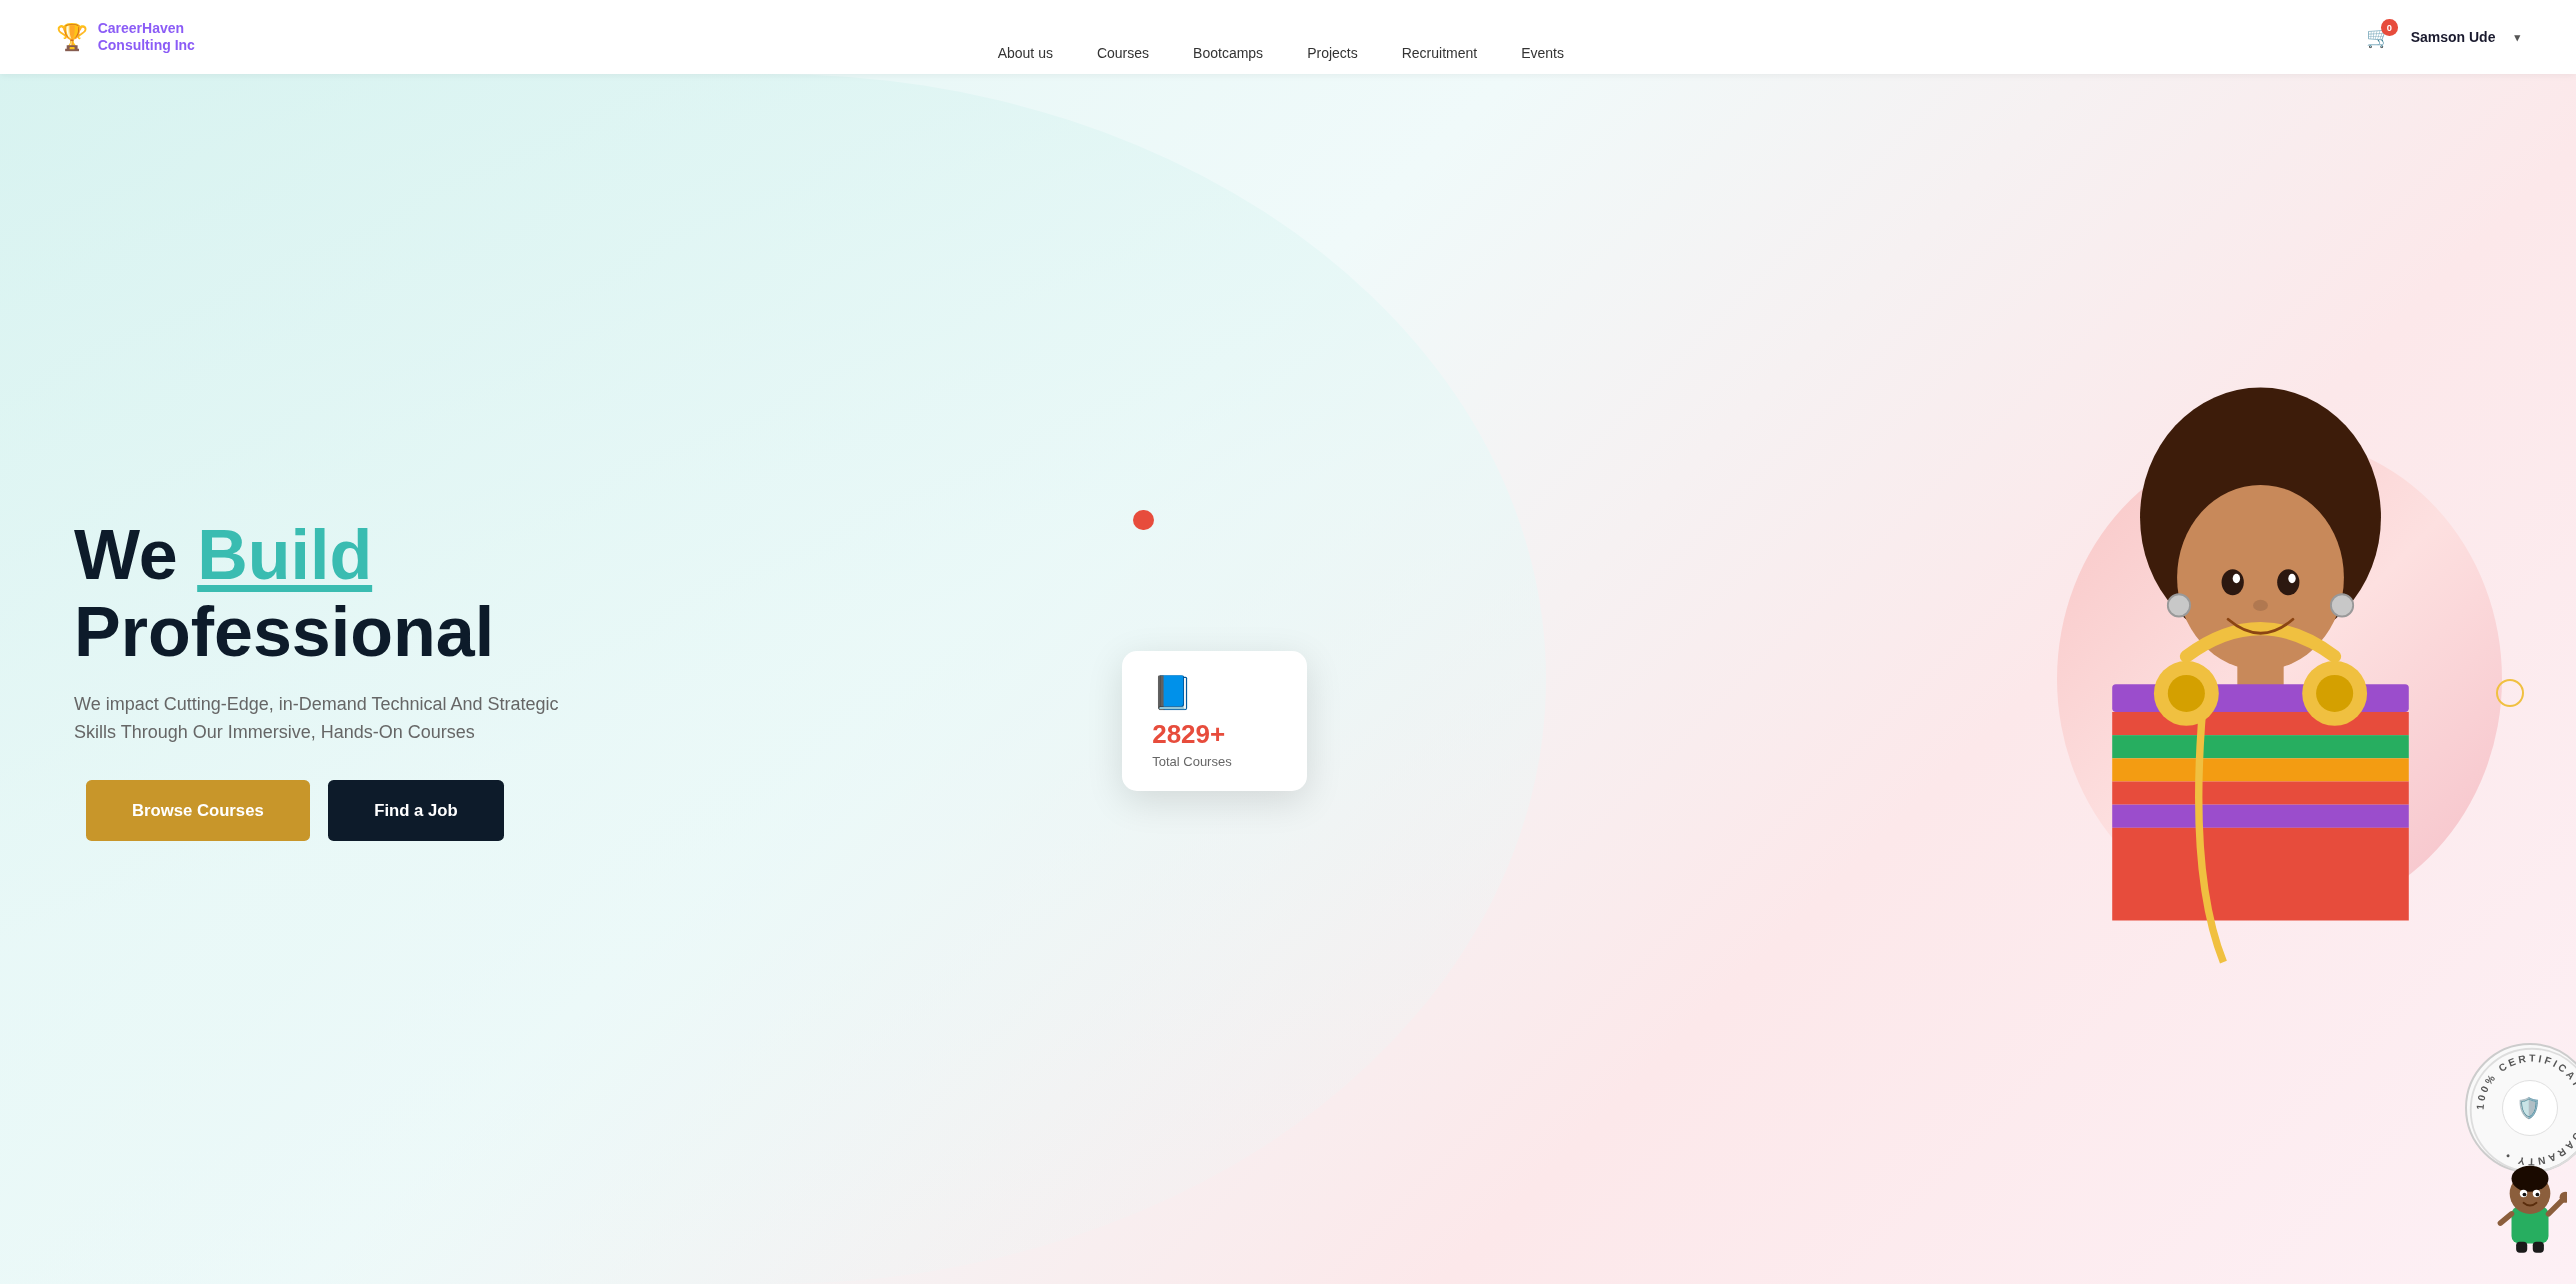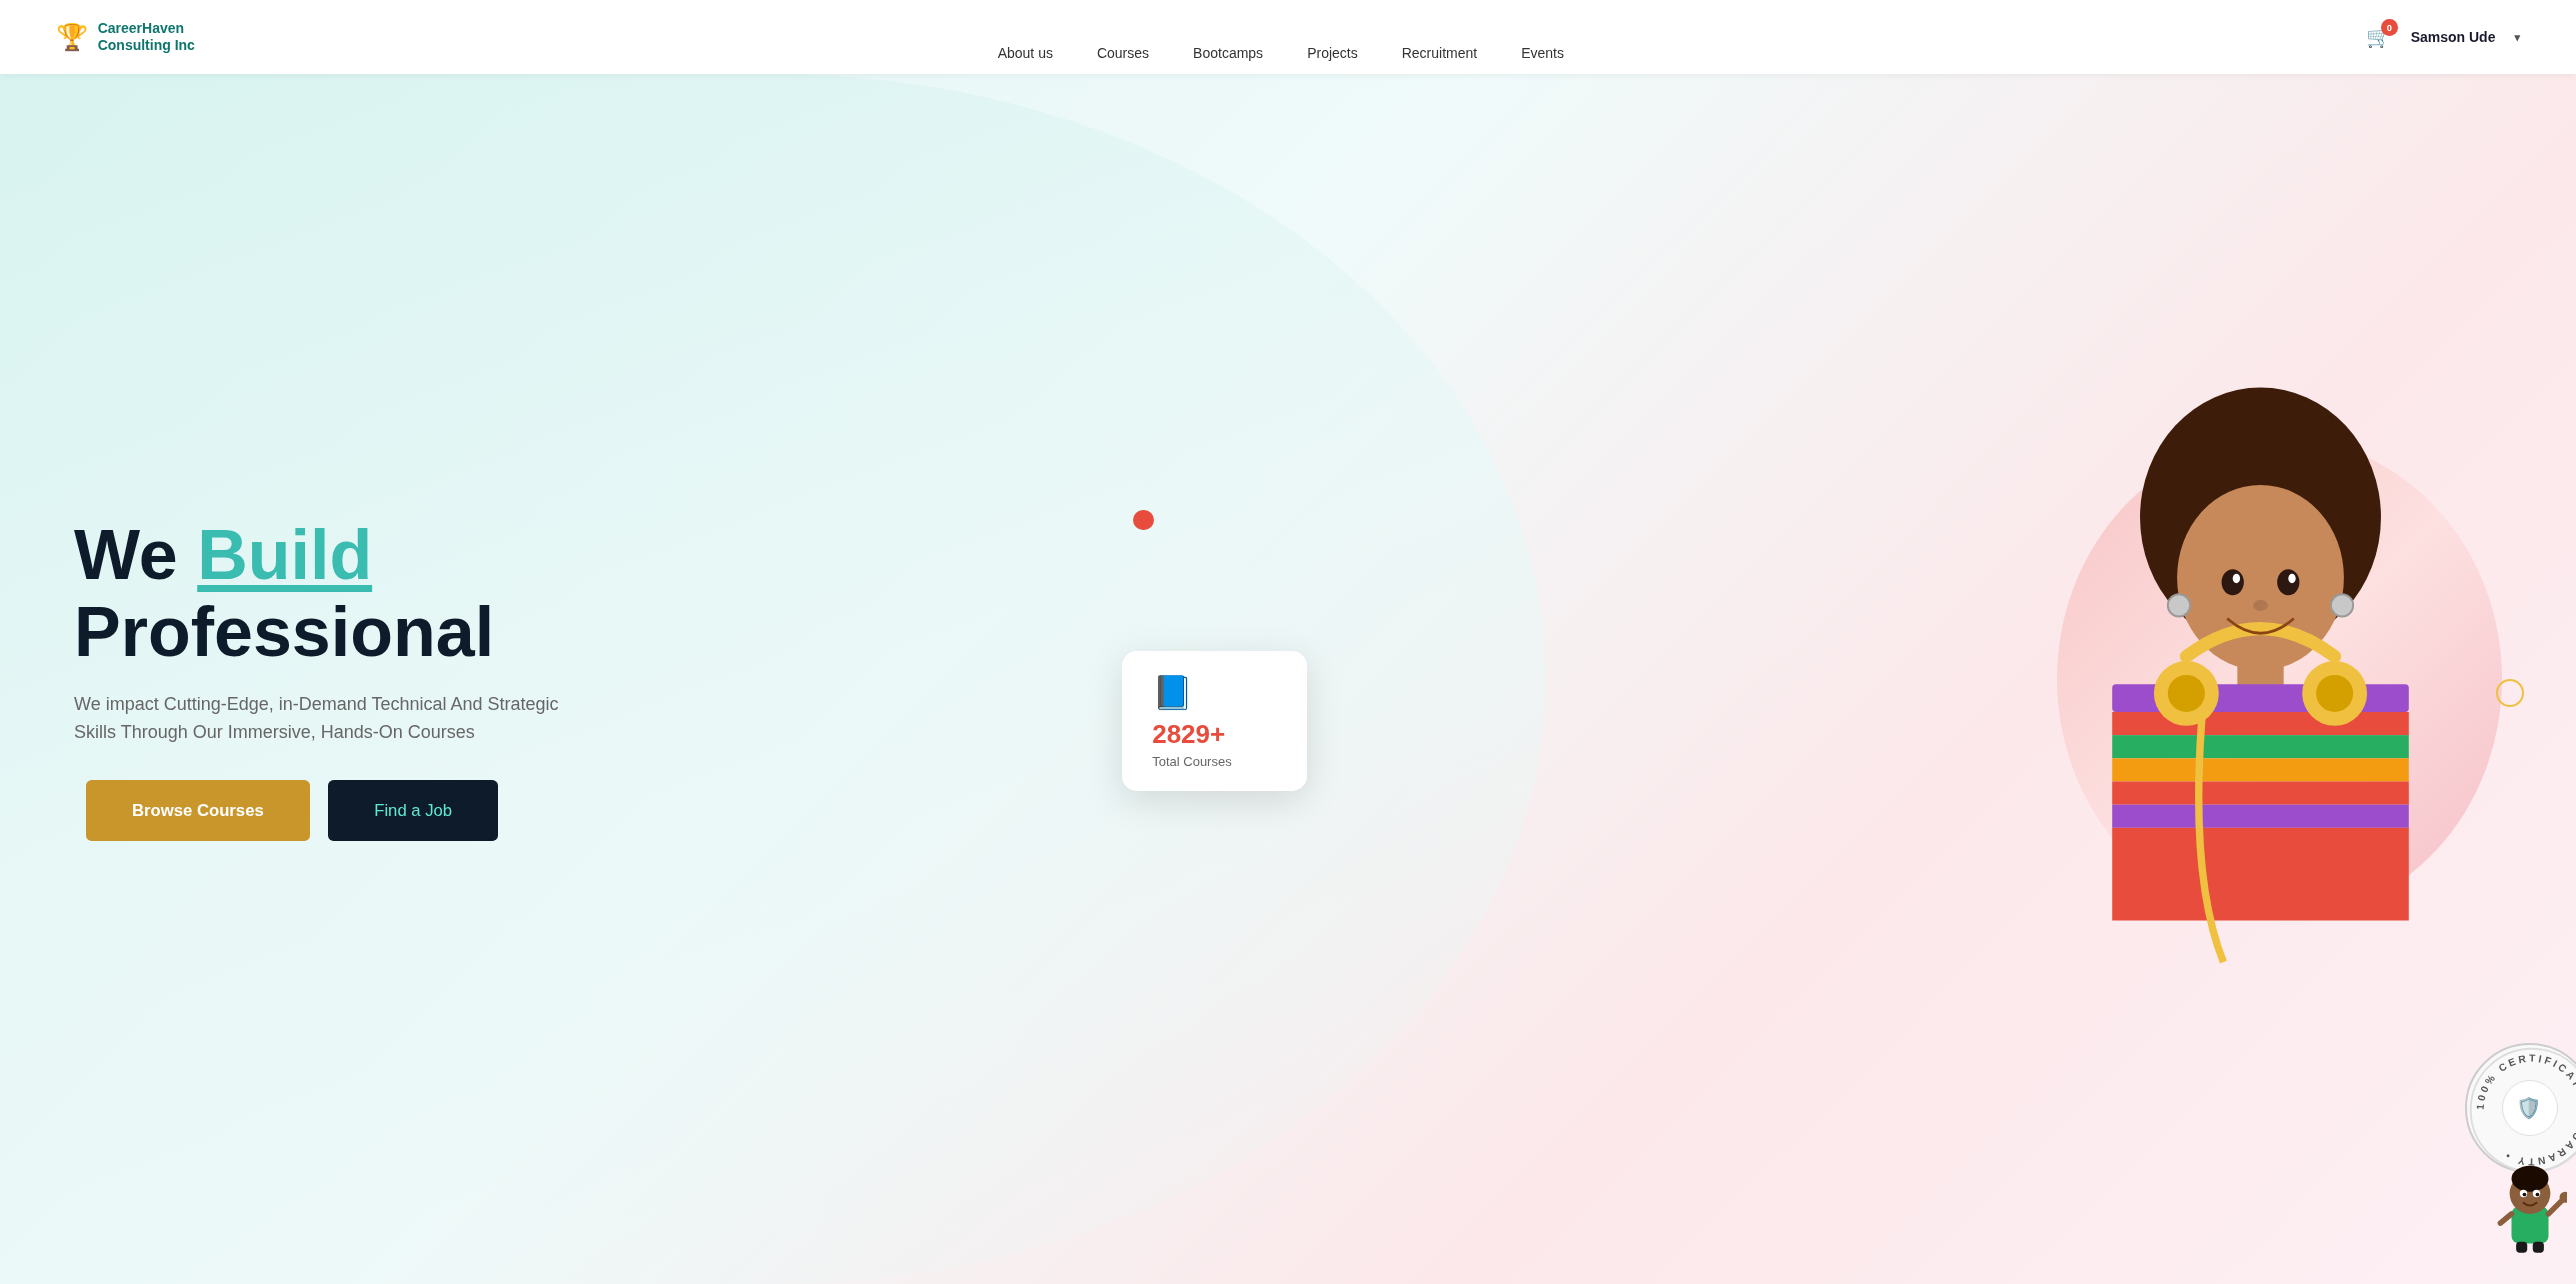--- a/index.html
+++ b/index.html
@@ -24,21 +24,21 @@
     }
     .logo-icon {
       font-size: 26px;
     }
     .logo-text {
       font-size: 14px;
       font-weight: 700;
       color: #1a1a2e;
       line-height: 1.2;
     }
-    .logo-text span { color: #0f766e; }
+    .logo-text span { color: #8b5cf6; }
     .nav-links {
       display: flex;
       align-items: center;
       gap: 44px;
       list-style: none;
       margin-top: 31px;
     }
     .nav-links li a {
       text-decoration: none;
       color: #333;
@@ -147,25 +147,25 @@
       padding: 20.4px 46px;
       font-size: 16.7px;
       font-weight: 700;
       border-radius: 5.6px;
       cursor: pointer;
       transition: background 0.2s;
       margin-left: 12px;
     }
     .btn-find {
       background: #0d1b2a;
-      color: #5eead4;
+      color: #ffffff;
       border: none;
       padding: 20.4px 46px;
       font-size: 16.7px;
-      font-weight: 400;
+      font-weight: 700;
       border-radius: 5.6px;
       cursor: pointer;
       transition: background 0.2s;
     }
 
     
     .hero-image-area {
       position: absolute;
       right: 0;
       top: 0;

